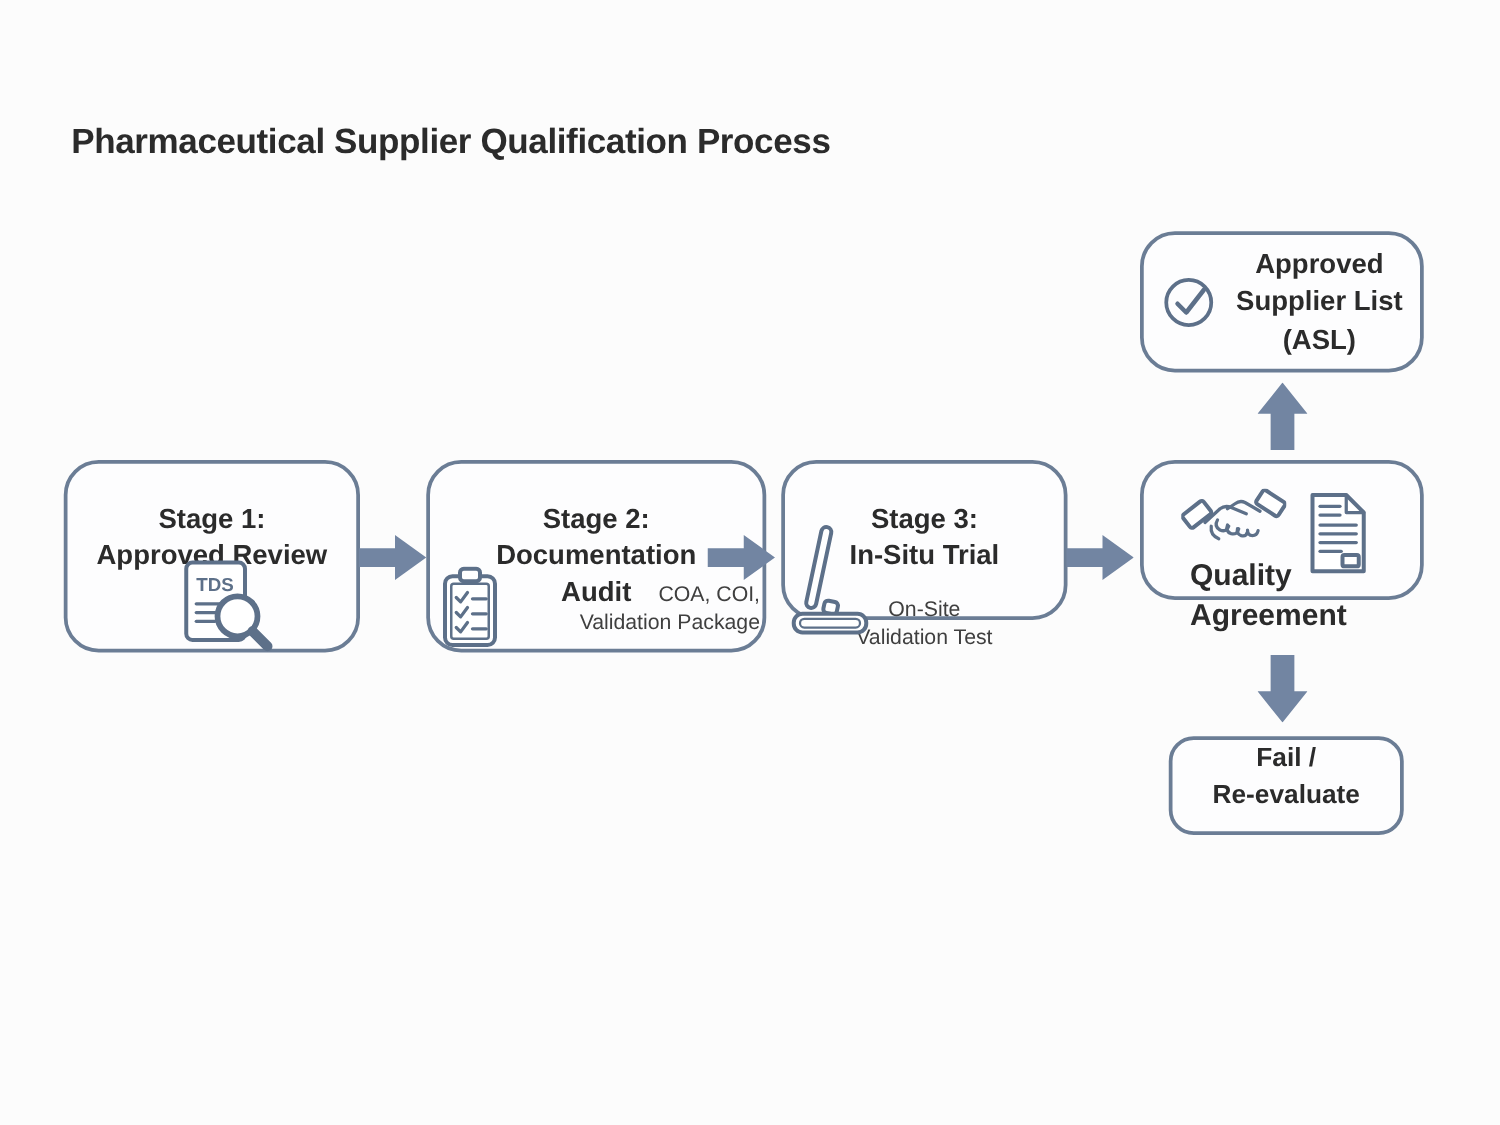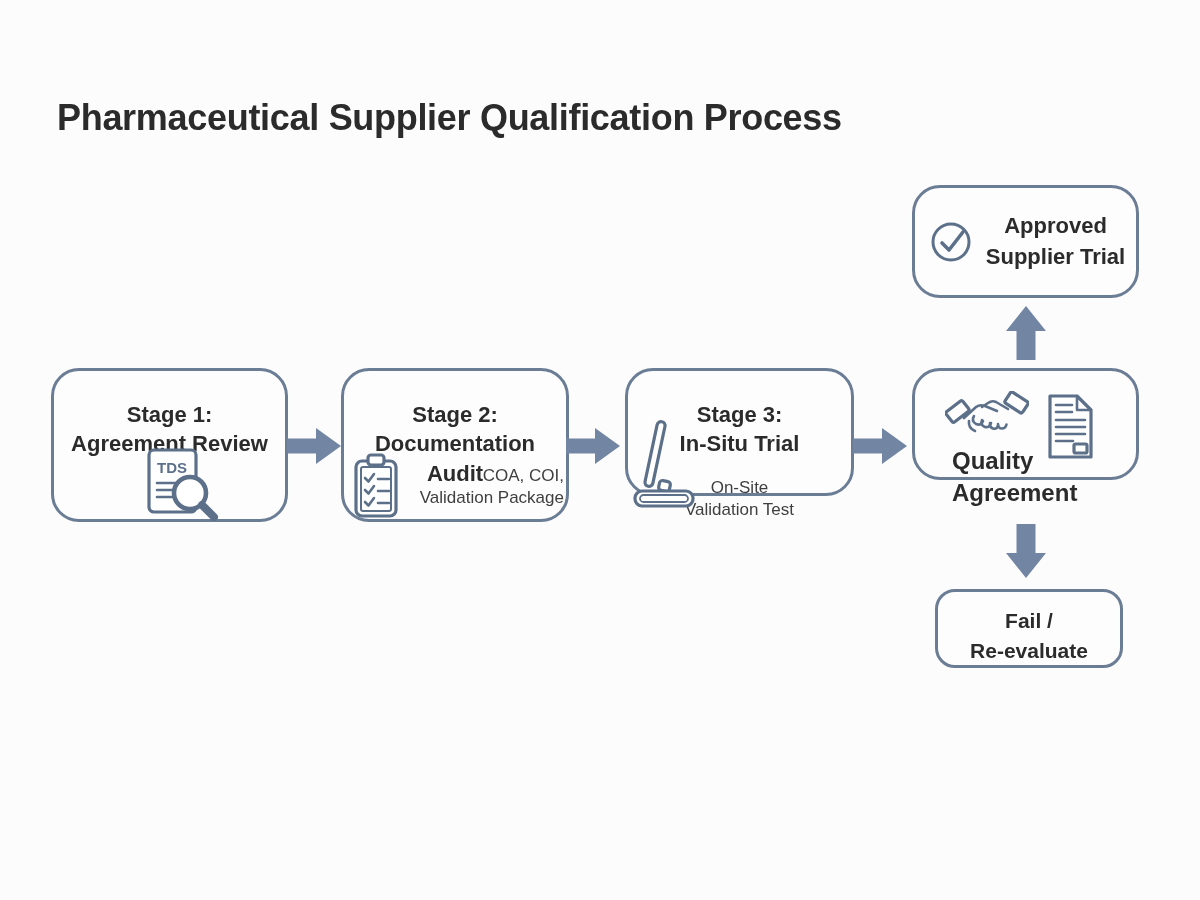--- a/index.html
+++ b/index.html
@@ -8,40 +8,40 @@
     width: 1200px;
     height: 900px;
     background: var(--color-background, #fcfcfc);
     font-family: "Liberation Sans", "DejaVu Sans", sans-serif;
     overflow: hidden;
   }
   .diagram-title {
     position: absolute;
     left: 57px;
     top: 97px;
-    font-size: 36px;
+    font-size: 28px;
     font-weight: 700;
     letter-spacing: -0.3px;
     color: var(--color-heading, #2b2b2b);
   }
   .node {
     position: absolute;
     box-sizing: border-box;
     background: var(--color-box-fill, #fdfdfe);
     border: 3px solid var(--color-border, #6b7d95);
     border-radius: 28px;
   }
   .node-stage1 { left: 51px;  top: 368px; width: 237px; height: 154px; }
-  .node-stage2 { left: 341px; top: 368px; width: 228px; height: 154px; }
+  .node-stage2 { left: 341px; top: 368px; width: 272px; height: 154px; }
   .node-stage3 { left: 625px; top: 368px; width: 229px; height: 128px; }
   .node-qa     { left: 912px; top: 368px; width: 227px; height: 112px; }
   .node-asl    { left: 912px; top: 185px; width: 227px; height: 113px;
                  display: flex; align-items: center; padding: 0 10px 0 14px; gap: 12px; }
   .node-fail   { left: 935px; top: 589px; width: 188px; height: 79px;
-                 border-radius: 20px; display: flex; align-items: flex-end; justify-content: center; }
+                 border-radius: 20px; display: flex; align-items: flex-start; justify-content: center; }
   .stage-heading {
     margin-top: 29px;
     text-align: center;
     font-size: 22px;
     font-weight: 700;
     line-height: 1.33;
     color: var(--color-heading, #2b2b2b);
   }
   .stage-sub {
     text-align: center;
@@ -101,21 +101,21 @@
 </head>
 <body>
 
 <div class="canvas">
 
   <div class="diagram-title">Pharmaceutical Supplier Qualification Process</div>
 
   <div class="node node-stage1">
     <div class="stage-heading">
       <div>Stage 1:</div>
-      <div>Agreement Review</div>
+      <div>Approved Review</div>
     </div>
     <svg class="icon-abs s1-icon" width="92" height="76" viewBox="0 0 92 76">
       <rect class="ic" x="15" y="3" width="47" height="62" rx="5"></rect>
       <text class="ic-text" x="38" y="26" text-anchor="middle">TDS</text>
       <line class="ic-line" x1="23" y1="36" x2="42" y2="36"></line>
       <line class="ic-line" x1="23" y1="43" x2="40" y2="43"></line>
       <line class="ic-line" x1="23" y1="50" x2="38" y2="50"></line>
       <circle class="ic-thick" cx="56" cy="46" r="16"></circle>
       <line x1="68" y1="58" x2="80" y2="70" style="stroke: var(--color-icon,#5d7089); stroke-width: 8; stroke-linecap: round;"></line>
     </svg>
@@ -206,21 +206,22 @@
     <polygon points="20,0 40,25 29.5,25 29.5,54 10.5,54 10.5,25 0,25"></polygon>
   </svg>
 
   <div class="node node-asl">
     <svg width="44" height="44" viewBox="0 0 44 44">
       <circle class="ic-line" cx="22" cy="22" r="18" style="stroke-width:3"></circle>
       <path class="ic-line" d="M13,23 l7,7 L34,12" style="stroke-width:3.6"></path>
     </svg>
     <div class="asl-text">
       <div>Approved</div>
-      <div>Supplier Trial</div>
+      <div>Supplier List</div>
+      <div>(ASL)</div>
     </div>
   </div>
 
   <svg class="arrow arrow-down" width="40" height="54" viewBox="0 0 40 54">
     <polygon points="10.5,0 29.5,0 29.5,29 40,29 20,54 0,29 10.5,29"></polygon>
   </svg>
 
   <div class="node node-fail">
     <div class="fail-text">
       <div>Fail /</div>

